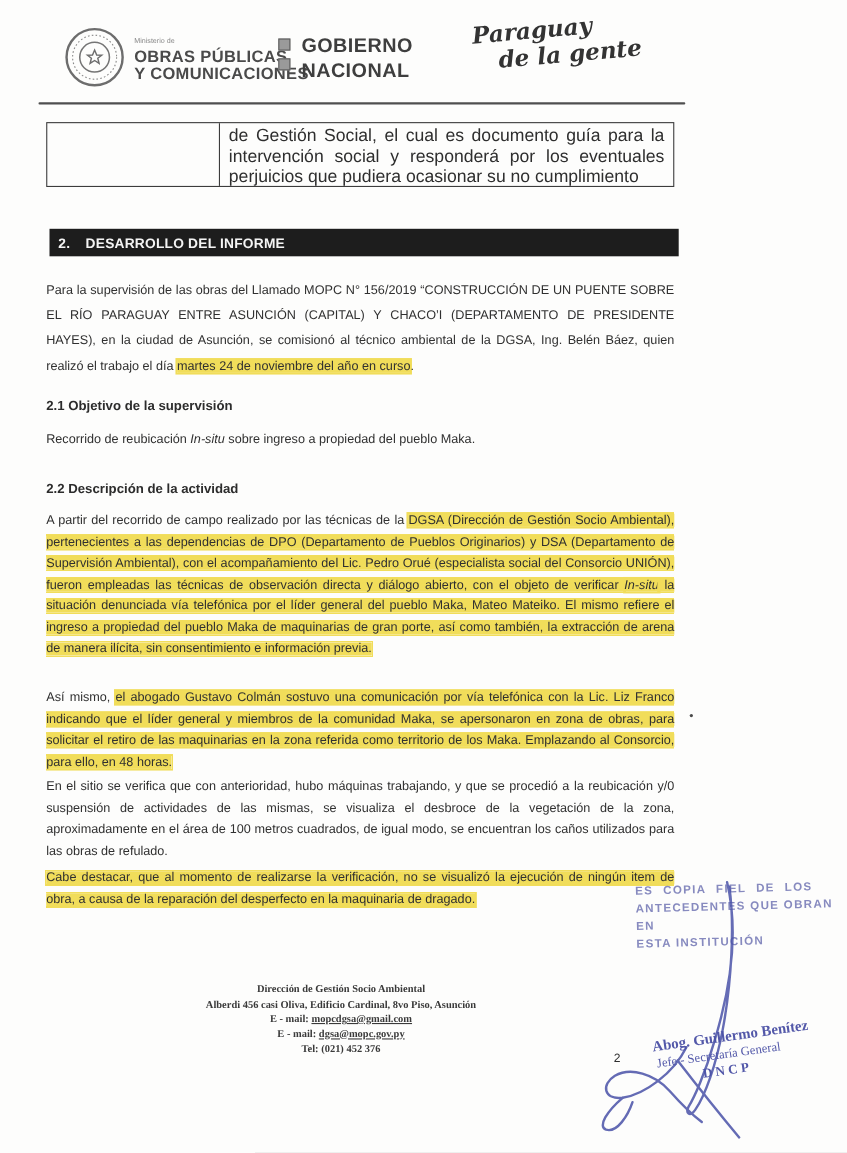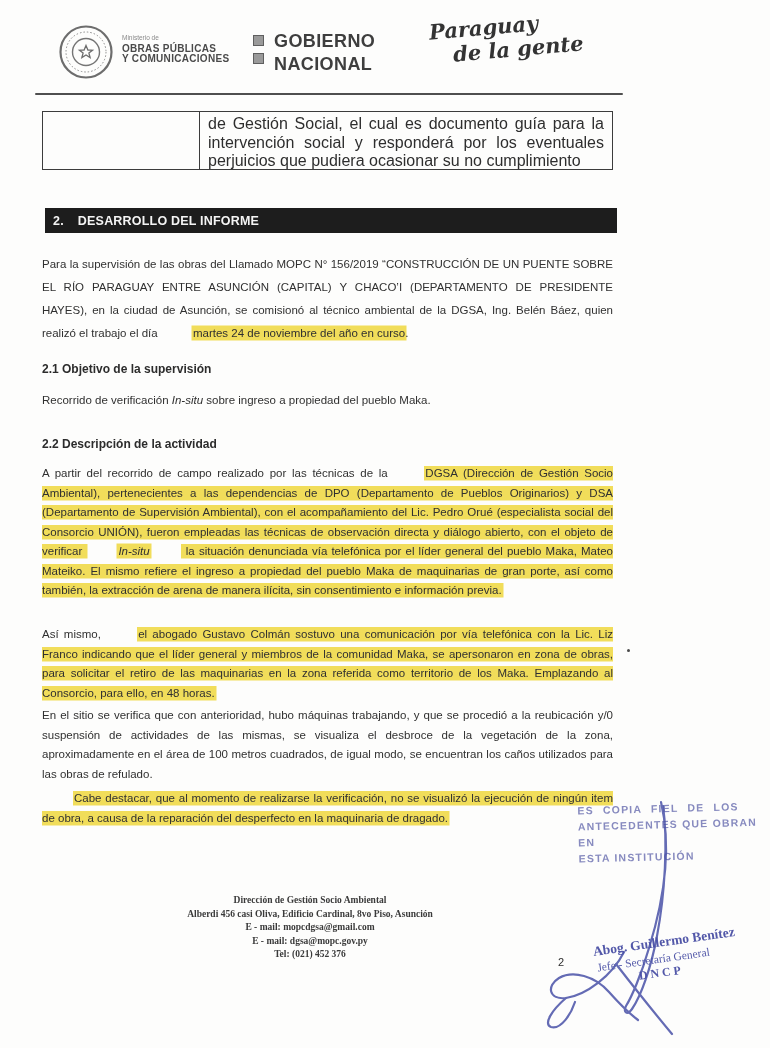--- a/index.html
+++ b/index.html
@@ -8,21 +8,21 @@
     position:relative; width:770px; height:1048px; margin:0 auto;
     background:#fdfdfc; overflow:hidden;
     font-family:"Liberation Sans", sans-serif; color:#333;
   }
   .abs { position:absolute; }
 
   
   .seal { left:58px; top:24px; }
   .ministry { left:122px; top:35px; line-height:1.05; }
   .ministry .tiny { font-size:6.5px; color:#8a8a8a; margin-bottom:2px; }
-  .ministry .big { font-size:10px; font-weight:bold; color:#4a4a4a; letter-spacing:0.3px; }
+  .ministry .big { font-size:15px; font-weight:bold; color:#4a4a4a; letter-spacing:0.3px; }
   .gov { left:253px; top:30px; display:flex; }
   .gov-squares { display:flex; flex-direction:column; gap:7px; margin:5px 10px 0 0; }
   .gov-squares .sq { width:11px; height:11px; background:#9a9a9a; border:1.5px solid #5f5f5f; }
   .gov-text { font-size:18px; font-weight:bold; color:#3e3e3e; line-height:23px; letter-spacing:0.4px; }
   .slogan { left:430px; top:14px; transform:rotate(-5deg);
     font-family:"DejaVu Serif", serif; font-style:italic; font-weight:bold;
     font-size:21px; color:#333; line-height:24px; }
   .slogan .l2 { margin-left:22px; }
   .rule { left:35px; top:93px; width:588px; height:2px; background:#4f4f4f; border-radius:1px; }
 
@@ -35,37 +35,37 @@
   
   .section-bar { left:45px; top:208px; width:572px; height:25px;
     background:#1d1d1d; color:#f4f4f4; display:flex; align-items:center;
     font-weight:bold; font-size:12.5px; letter-spacing:0.2px; }
   .section-bar .num { margin:0 14px 0 8px; }
 
   
   .para { left:42px; width:571px; text-align:justify; font-size:11.5px; color:#303030; }
   .lh23 { line-height:23px; }
   .lh19 { line-height:19.5px; }
-  .hl { background:#f1dd5a; box-shadow:0 0 0 1.5px #f1dd5a;margin-left:32px; }
+  .hl { background:#f1dd5a; box-shadow:0 0 0 1.5px #f1dd5a; }
   .it { font-style:italic; }
   .subhead { left:42px; font-size:12px; font-weight:bold; color:#2c2c2c;text-align:right; }
 
   .ink-dot { width:3px; height:3px; border-radius:50%; background:#4a4a4a; }
 
   
   .copy-stamp { left:578px; top:800px; width:190px; transform:rotate(-1.5deg);
     color:#7d81ba; font-weight:bold; font-size:10.5px; line-height:16px;
     letter-spacing:1.2px; opacity:0.92; }
   .copy-stamp .s1 { word-spacing:5px; }
 
   
   .footer { left:155px; top:894px; width:310px; text-align:center;
     font-family:"Liberation Serif", serif; font-weight:bold;
     font-size:9.5px; line-height:13.5px; color:#3a3a3a; }
-  .footer .mail { }
+  .footer .mail { text-decoration:underline; }
 
   
   .page-num { left:558px; top:956px; font-size:11px; color:#2e2e2e; }
   .sig-stamp { left:592px; top:944px; transform:rotate(-8deg); transform-origin:left top;
     color:#4a50a5; font-family:"Liberation Serif", serif; line-height:1.25; opacity:0.95; }
   .sig-stamp .n { font-size:13.5px; font-weight:bold; }
   .sig-stamp .r { font-size:11.5px; margin-left:2px; }
   .sig-stamp .o { font-size:12px; font-weight:bold; letter-spacing:3px; margin-left:42px; }
   .pen { left:520px; top:780px; pointer-events:none; }
 </style>
@@ -107,21 +107,21 @@
   </div>
 
   <div class="abs section-bar">
     <span class="num">2.</span>
     <span>DESARROLLO DEL INFORME</span>
   </div>
 
   <div class="abs para lh23" style="top:253px"><span>Para la supervisión de las obras del Llamado MOPC N° 156/2019 “CONSTRUCCIÓN DE UN PUENTE SOBRE EL RÍO PARAGUAY ENTRE ASUNCIÓN (CAPITAL) Y CHACO’I (DEPARTAMENTO DE PRESIDENTE HAYES), en la ciudad de Asunción, se comisionó al técnico ambiental de la DGSA, Ing. Belén Báez, quien realizó el trabajo el día </span><span class="hl">martes 24 de noviembre del año en curso</span><span>.</span></div>
 
   <div class="abs subhead" style="top:362px">2.1 Objetivo de la supervisión</div>
-  <div class="abs para lh19" style="top:391px"><span>Recorrido de verificación </span><span class="it">In-situ</span><span> sobre ingreso a propiedad del pueblo Maka.</span></div>
+  <div class="abs para lh19" style="top:391px"><span>Recorrido de reubicación </span><span class="it">In-situ</span><span> sobre ingreso a propiedad del pueblo Maka.</span></div>
 
   <div class="abs subhead" style="top:437px">2.2 Descripción de la actividad</div>
 
   <div class="abs para lh19" style="top:464px"><span>A partir del recorrido de campo realizado por las técnicas de la </span><span class="hl">DGSA (Dirección de Gestión Socio Ambiental), pertenecientes a las dependencias de DPO (Departamento de Pueblos Originarios) y DSA (Departamento de Supervisión Ambiental), con el acompañamiento del Lic. Pedro Orué (especialista social del Consorcio UNIÓN), fueron empleadas las técnicas de observación directa y diálogo abierto, con el objeto de verificar </span><span class="hl it">In-situ</span><span class="hl"> la situación denunciada vía telefónica por el líder general del pueblo Maka, Mateo Mateiko. El mismo refiere el ingreso a propiedad del pueblo Maka de maquinarias de gran porte, así como también, la extracción de arena de manera ilícita, sin consentimiento e información previa.</span></div>
 
   <div class="abs para lh19" style="top:625px"><span>Así mismo, </span><span class="hl">el abogado Gustavo Colmán sostuvo una comunicación por vía telefónica con la Lic. Liz Franco indicando que el líder general y miembros de la comunidad Maka, se apersonaron en zona de obras, para solicitar el retiro de las maquinarias en la zona referida como territorio de los Maka. Emplazando al Consorcio, para ello, en 48 horas.</span></div>
   <div class="abs ink-dot" style="left:627px; top:649px"></div>
 
   <div class="abs para lh19" style="top:706px">En el sitio se verifica que con anterioridad, hubo máquinas trabajando, y que se procedió a la reubicación y/0 suspensión de actividades de las mismas, se visualiza el desbroce de la vegetación de la zona, aproximadamente en el área de 100 metros cuadrados, de igual modo, se encuentran los caños utilizados para las obras de refulado.</div>
 

